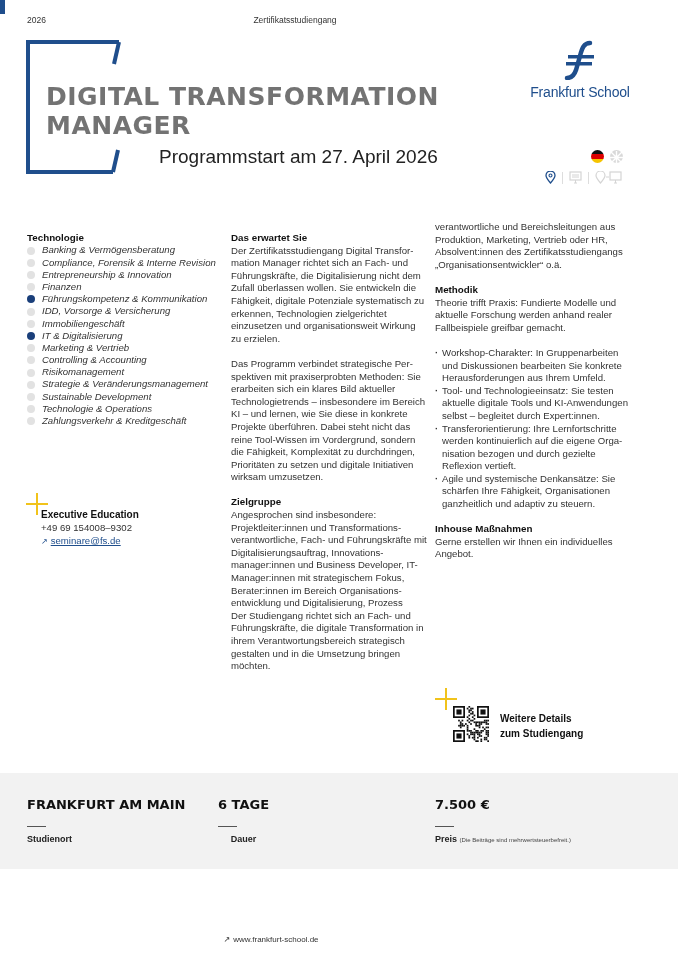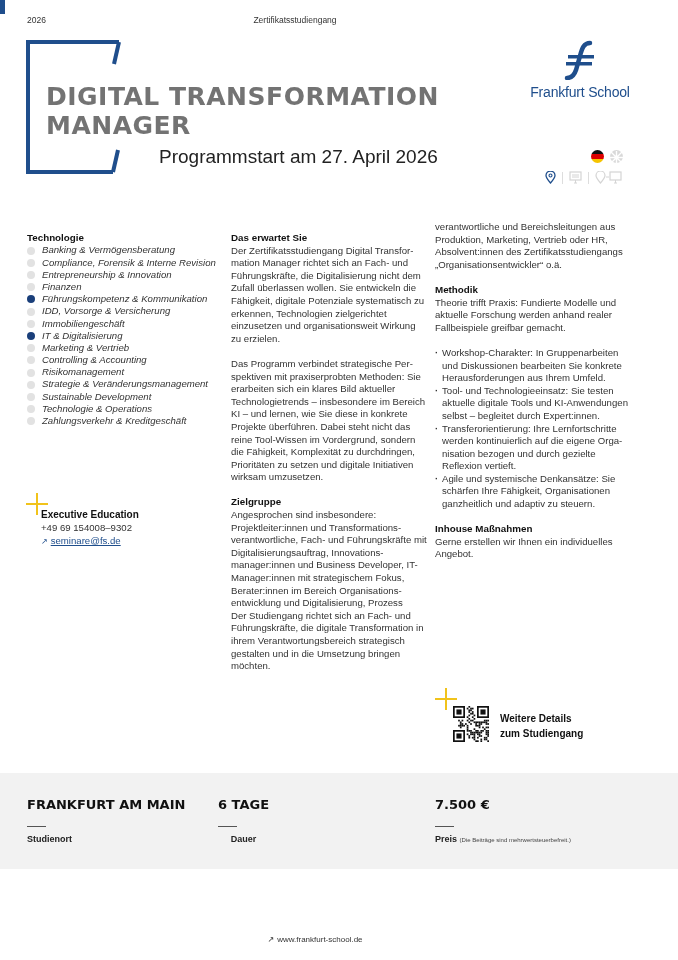--- a/index.html
+++ b/index.html
@@ -58,21 +58,21 @@
   .qr { position: absolute; left: 453px; top: 706px; width: 36px; height: 36px; }
   .qr-label { position: absolute; left: 500px; top: 711px; font-size: 10px; font-weight: bold; line-height: 15px; color: #111; }
 
   .band { position: absolute; left: 0; top: 773px; width: 678px; height: 96px; background: #f2f2f2; }
   .fact { position: absolute; top: 797px; }
   .fact .val { font-family: "DejaVu Sans", sans-serif; font-weight: bold; font-size: 13px; color: #111; }
   .fact .rule { width: 19px; height: 1px; background: #555; margin-top: 14px; }
   .fact .lab { font-size: 9px; font-weight: bold; color: #222; margin-top: 7px; }
   .fact .note { font-size: 6px; font-weight: normal; color: #444; }
 
-  .footer { position: absolute; left: 0; width: 542px; top: 935px; text-align: center; font-size: 8px; color: #333; margin-left: 44px; }
+  .footer { position: absolute; left: 0; width: 542px; top: 935px; text-align: center; font-size: 8px; color: #333; }
 </style>
 </head>
 <body>
 
 <div class="corner-tab"></div>
 <div class="top-year">2026</div>
 <div class="top-center">Zertifikatsstudiengang</div>
 
 <svg class="bracket" viewBox="0 0 104 134">
   <path d="M93,2 L2,2 L2,132 L87,132" fill="none" stroke="#1f4e8c" stroke-width="4"></path>

